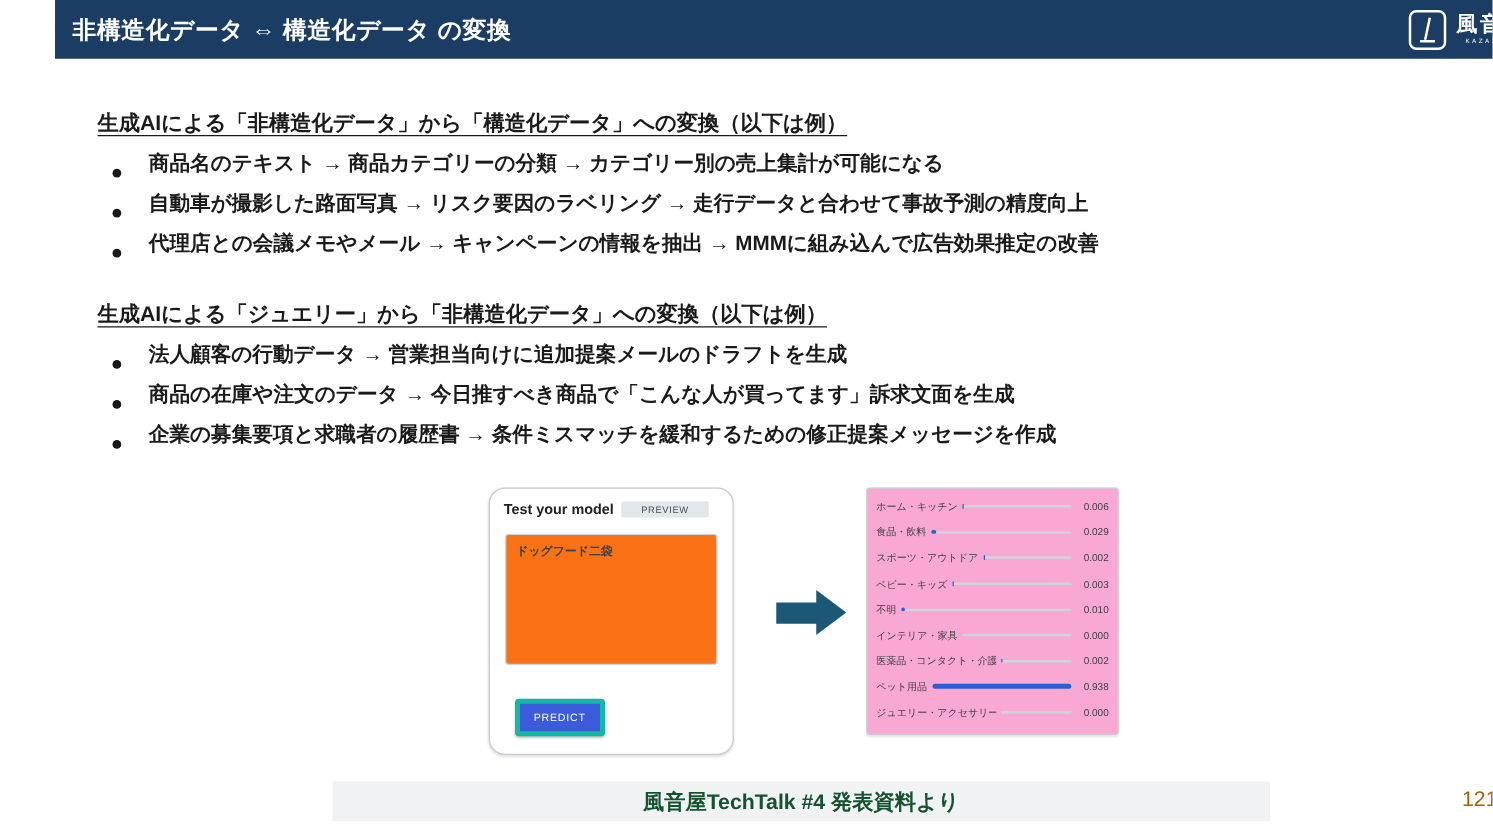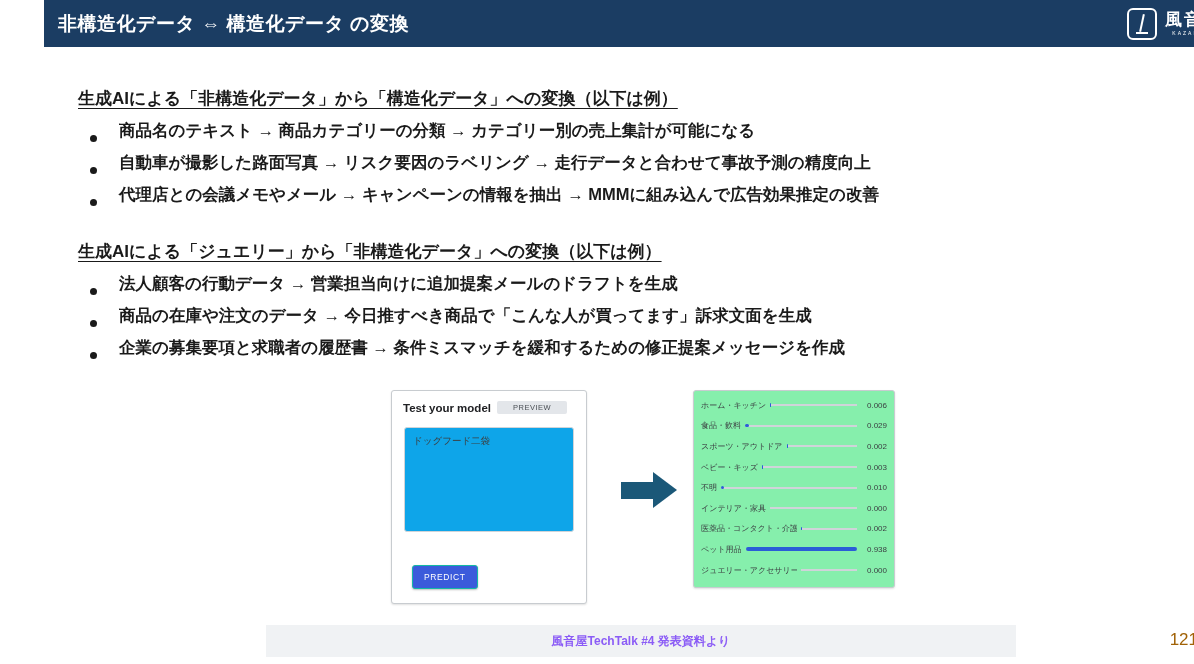--- a/index.html
+++ b/index.html
@@ -143,21 +143,21 @@
     height: 220px;
   }
   .card-left {
     position: absolute;
     left: 347px;
     top: 0;
     width: 196px;
     height: 214px;
     background: #ffffff;
     border: 1px solid #c8ccd0;
-    border-radius: 3px;
+    border-radius: 13px;
     box-shadow: 0 1px 2px rgba(0,0,0,0.12);
     box-sizing: border-box;
   }
   .card-left .title-row {
     display: flex;
     align-items: center;
     gap: 6px;
     margin: 10px 0 0 11px;
   }
   .card-left .title-row .t {
@@ -175,39 +175,40 @@
   }
   .textbox {
     position: absolute;
     left: 12px;
     top: 36px;
     width: 170px;
     height: 105px;
     border: 1px solid #d0d4d8;
     border-radius: 3px;
     box-sizing: border-box;
-    background: #0ea5e9;
+    background: #f97316;
+    font-weight: bold;
   }
   .textbox span {
     display: block;
     font-size: 9.5px;
     color: #3c4043;
     margin: 7px 0 0 8px;
   }
   .predict-btn {
     position: absolute;
     left: 20px;
     bottom: 14px;
     background: #3b5bdb;
     color: #ffffff;
     font-size: 8.5px;
     letter-spacing: 0.6px;
     padding: 6px 11px;
     border-radius: 3px;
-    border: 1px solid #14b8a6;
+    border: 4px solid #14b8a6;
     box-shadow: 0 1px 2px rgba(0,0,0,0.25);
   }
   .arrow {
     position: absolute;
     left: 577px;
     top: 82px;
     width: 56px;
     height: 36px;
   }
   .arrow .shaft {
@@ -223,21 +224,21 @@
     border-top: 18px solid transparent;
     border-bottom: 18px solid transparent;
     border-left: 24px solid #1b5878;
   }
   .card-right {
     position: absolute;
     left: 649px;
     top: 0;
     width: 202px;
     height: 198px;
-    background: #86efac;
+    background: #f9a8d4;
     border: 1px solid #c8ccd0;
     border-radius: 3px;
     box-shadow: 0 1px 2px rgba(0,0,0,0.12);
     box-sizing: border-box;
     padding: 4px 0;
   }
   .score-row {
     display: flex;
     align-items: center;
     height: 20.6px;
@@ -285,23 +286,23 @@
     left: 222px;
     top: 625px;
     width: 750px;
     height: 32px;
     background: #f0f2f4;
     display: flex;
     align-items: center;
     justify-content: center;
   }
   .footer-bar span {
-    font-size: 12px;
-    font-weight: bold;
-    color: #8b5cf6;
+    font-size: 17px;
+    font-weight: bold;
+    color: #14532d;
   }
   .page-number {
     position: absolute;
     right: 40px;
     top: 630px;
     font-size: 17px;
     color: #a16207;
   }
 </style>
 </head>

